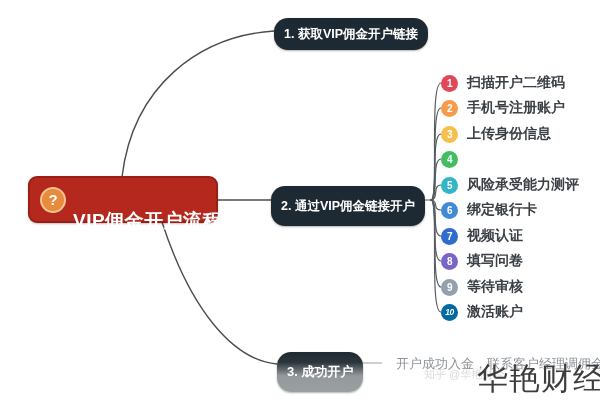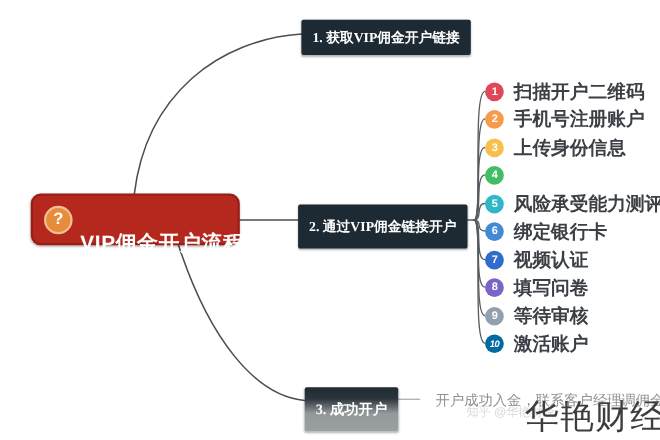--- a/index.html
+++ b/index.html
@@ -10,35 +10,35 @@
   
   .root-node{position:absolute;left:28px;top:176px;width:190px;height:47px;
     background:#b5281e;border:2px solid #9a1d16;border-radius:9px;box-sizing:border-box;
     display:flex;align-items:center;gap:7px;padding:0 10px;box-shadow:0 1px 2px rgba(0,0,0,.25);}
   .root-icon{width:26px;height:26px;border-radius:50%;background:#e78c3c;
     border:2px solid #f2c28e;box-sizing:border-box;color:#ffffff;font-weight:bold;
     font-size:15px;display:flex;align-items:center;justify-content:center;flex:0 0 auto;}
   .root-label{color:#ffffff;font-weight:bold;font-size:19px;white-space:nowrap;letter-spacing:.5px;margin-top:42px;}
 
   
-  .branch-node{position:absolute;background:#1e2a33;border-radius:2px;color:#ffffff;
+  .branch-node{position:absolute;background:#1e2a33;border-radius:14px;color:#ffffff;
     font-weight:bold;font-size:12.5px;display:flex;align-items:center;justify-content:center;
-    white-space:nowrap;padding:16px 10px;box-sizing:border-box;box-shadow:0 1px 2px rgba(0,0,0,.3);font-family:Liberation Serif, serif;}
+    white-space:nowrap;padding:16px 10px;box-sizing:border-box;box-shadow:0 1px 2px rgba(0,0,0,.3);}
   .branch-1{left:274px;top:18px;height:28px;}
   .branch-2{left:271px;top:186px;height:40px;}
   .branch-3{left:277px;top:352px;height:40px;font-size:13px;
     background:linear-gradient(180deg,#1f2a31 0%,#2b353b 26%,#94999c 60%,#9aa0a2 100%);}
 
   
   .step-item{position:absolute;left:441px;height:24px;display:flex;align-items:center;gap:9px;}
   .step-badge{width:17px;height:17px;border-radius:50%;color:#ffffff;font-weight:bold;
     font-size:10px;display:flex;align-items:center;justify-content:center;flex:0 0 auto;
     letter-spacing:-.5px;}
   .step-badge.two-digit{font-size:8.5px;}
-  .step-label{color:#3b4046;font-weight:bold;font-size:17px;white-space:nowrap;}
+  .step-label{color:#3b4046;font-weight:bold;font-size:14px;white-space:nowrap;}
 
   .note-text{position:absolute;left:384px;top:355px;color:#8d9298;font-size:13px;white-space:nowrap;margin-left:12px;}
 
   .wm-faint{position:absolute;left:424px;top:367px;color:rgba(100,100,100,.25);
     font-size:11px;white-space:nowrap;}
   .wm-main{position:absolute;left:477px;top:358px;color:#3d3d3d;font-size:31px;
     font-weight:400;white-space:nowrap;letter-spacing:1px;}
 </style>
 </head>
 <body>

